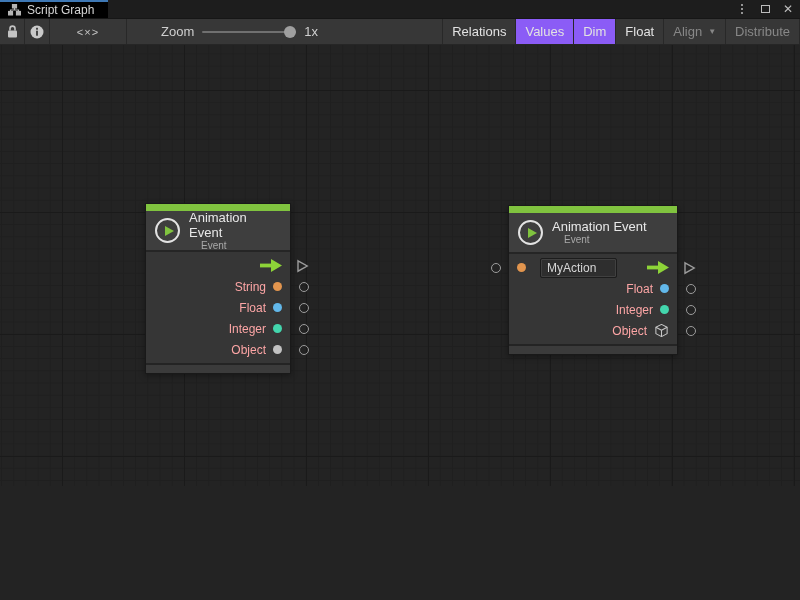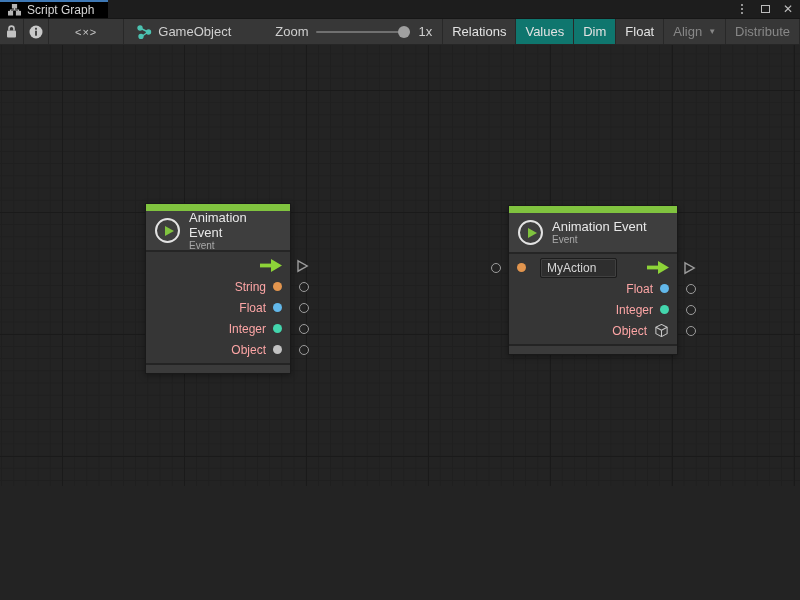--- a/index.html
+++ b/index.html
@@ -22,21 +22,21 @@
   .max-box { width:9px; height:8px; border:1.5px solid #bdbdbd; }
   .close-x { font-size:12px; line-height:1; }
 
   
   .toolbar { height:26px; background:#373737; display:flex; align-items:stretch;
              border-bottom:1px solid #262626; font-size:13px; white-space:nowrap; }
   .tbtn { display:flex; align-items:center; justify-content:center; padding:0 9px;
           border-right:1px solid #282828; color:#e2e2e2; cursor:default; }
   .tbtn.icon-btn { width:25px; padding:0; }
   .tbtn.wide { width:77px; padding:0; }
-  .tbtn.active { background:#0f766e; }
+  .tbtn.active { background:#8b5cf6; }
   .tbtn.disabled { color:#878787; }
   .caret { font-size:8px; margin-left:6px; color:inherit; }
   .section { display:flex; align-items:center; padding:0 10px; gap:6px; }
   .zoom-track { width:94px; height:2px; background:#707070; border-radius:1px; position:relative; margin:0 2px; }
   .zoom-thumb { position:absolute; right:0px; top:-5px; width:12px; height:12px;
                 border-radius:50%; background:#9f9f9f; }
   .zoom-label, .zoom-value { color:#cfcfcf; }
   .code-glyph { font-size:11px; letter-spacing:1px; color:#c7c7c7; }
   .flex-spacer { flex:1; }
 
@@ -56,21 +56,21 @@
           box-shadow:0 2px 6px rgba(0,0,0,.35); }
   .node-colorbar { height:7px; background:var(--accent_green); }
   .node-header { background:#3e3e3e; height:39px; display:flex; align-items:center;
                  gap:9px; padding:0 10px 0 9px; }
   .play-badge { width:25px; height:25px; border-radius:50%; border:2px solid #e3e3e3;
                 display:flex; align-items:center; justify-content:center; flex:none; }
   .play-tri { width:0; height:0; border-left:9px solid var(--accent_green);
               border-top:5.5px solid transparent; border-bottom:5.5px solid transparent;
               margin-left:3px; }
   .node-title { font-size:13px; color:#e8e8e8; line-height:15px; }
-  .node-sub { font-size:10px; color:#a9a9a9; line-height:12px; }
+  .node-sub { font-size:10px; color:#a9a9a9; line-height:12px;margin-left:12px; }
   .node-body { background:#363636; border-top:2px solid #252525; padding:3px 0; }
   .node-footer { height:10px; background:#3b3b3b; border-top:2px solid #242424; }
 
   .prow { height:21px; display:flex; align-items:center; justify-content:flex-end;
           gap:7px; padding:0 8px; position:relative; }
   .prow.in { justify-content:flex-start; }
   .plabel { font-size:12px; color:#fca5a5; }
   .pdot { width:9px; height:9px; border-radius:50%; flex:none; }
   .flow-arrow { color:var(--flow_green); display:block; }
   .cube { display:block; }
@@ -129,31 +129,20 @@
     <svg width="14" height="14" viewBox="0 0 14 14">
       <circle cx="7" cy="7" r="6.5" fill="#c9c9c9"></circle>
       <rect x="6.1" y="5.7" width="1.8" height="5" fill="#373737"></rect>
       <rect x="6.1" y="2.8" width="1.8" height="1.9" fill="#373737"></rect>
     </svg>
   </div>
   <div class="tbtn wide">
     <span class="code-glyph">&lt;×&gt;</span>
   </div>
 
-  <div class="section" style="padding-left:13px;">
-    <svg width="15" height="14" viewBox="0 0 15 14">
-      <g stroke="var(--gameobject_icon)" stroke-width="1.4" fill="var(--gameobject_icon)">
-        <path d="M3 3 L11 7 M11 7 L4 12" fill="none"></path>
-        <circle cx="3" cy="3" r="2"></circle>
-        <circle cx="11.5" cy="7" r="2"></circle>
-        <circle cx="4" cy="11.5" r="2"></circle>
-      </g>
-    </svg>
-    <span style="color:#cfcfcf;">GameObject</span>
-  </div>
 
   <div class="section" style="padding-left:34px;">
     <span class="zoom-label">Zoom</span>
     <div class="zoom-track">
       <div class="zoom-thumb"></div>
     </div>
     <span class="zoom-value">1x</span>
   </div>
 
   <div class="flex-spacer" style="border-right:1px solid #282828;"></div>

